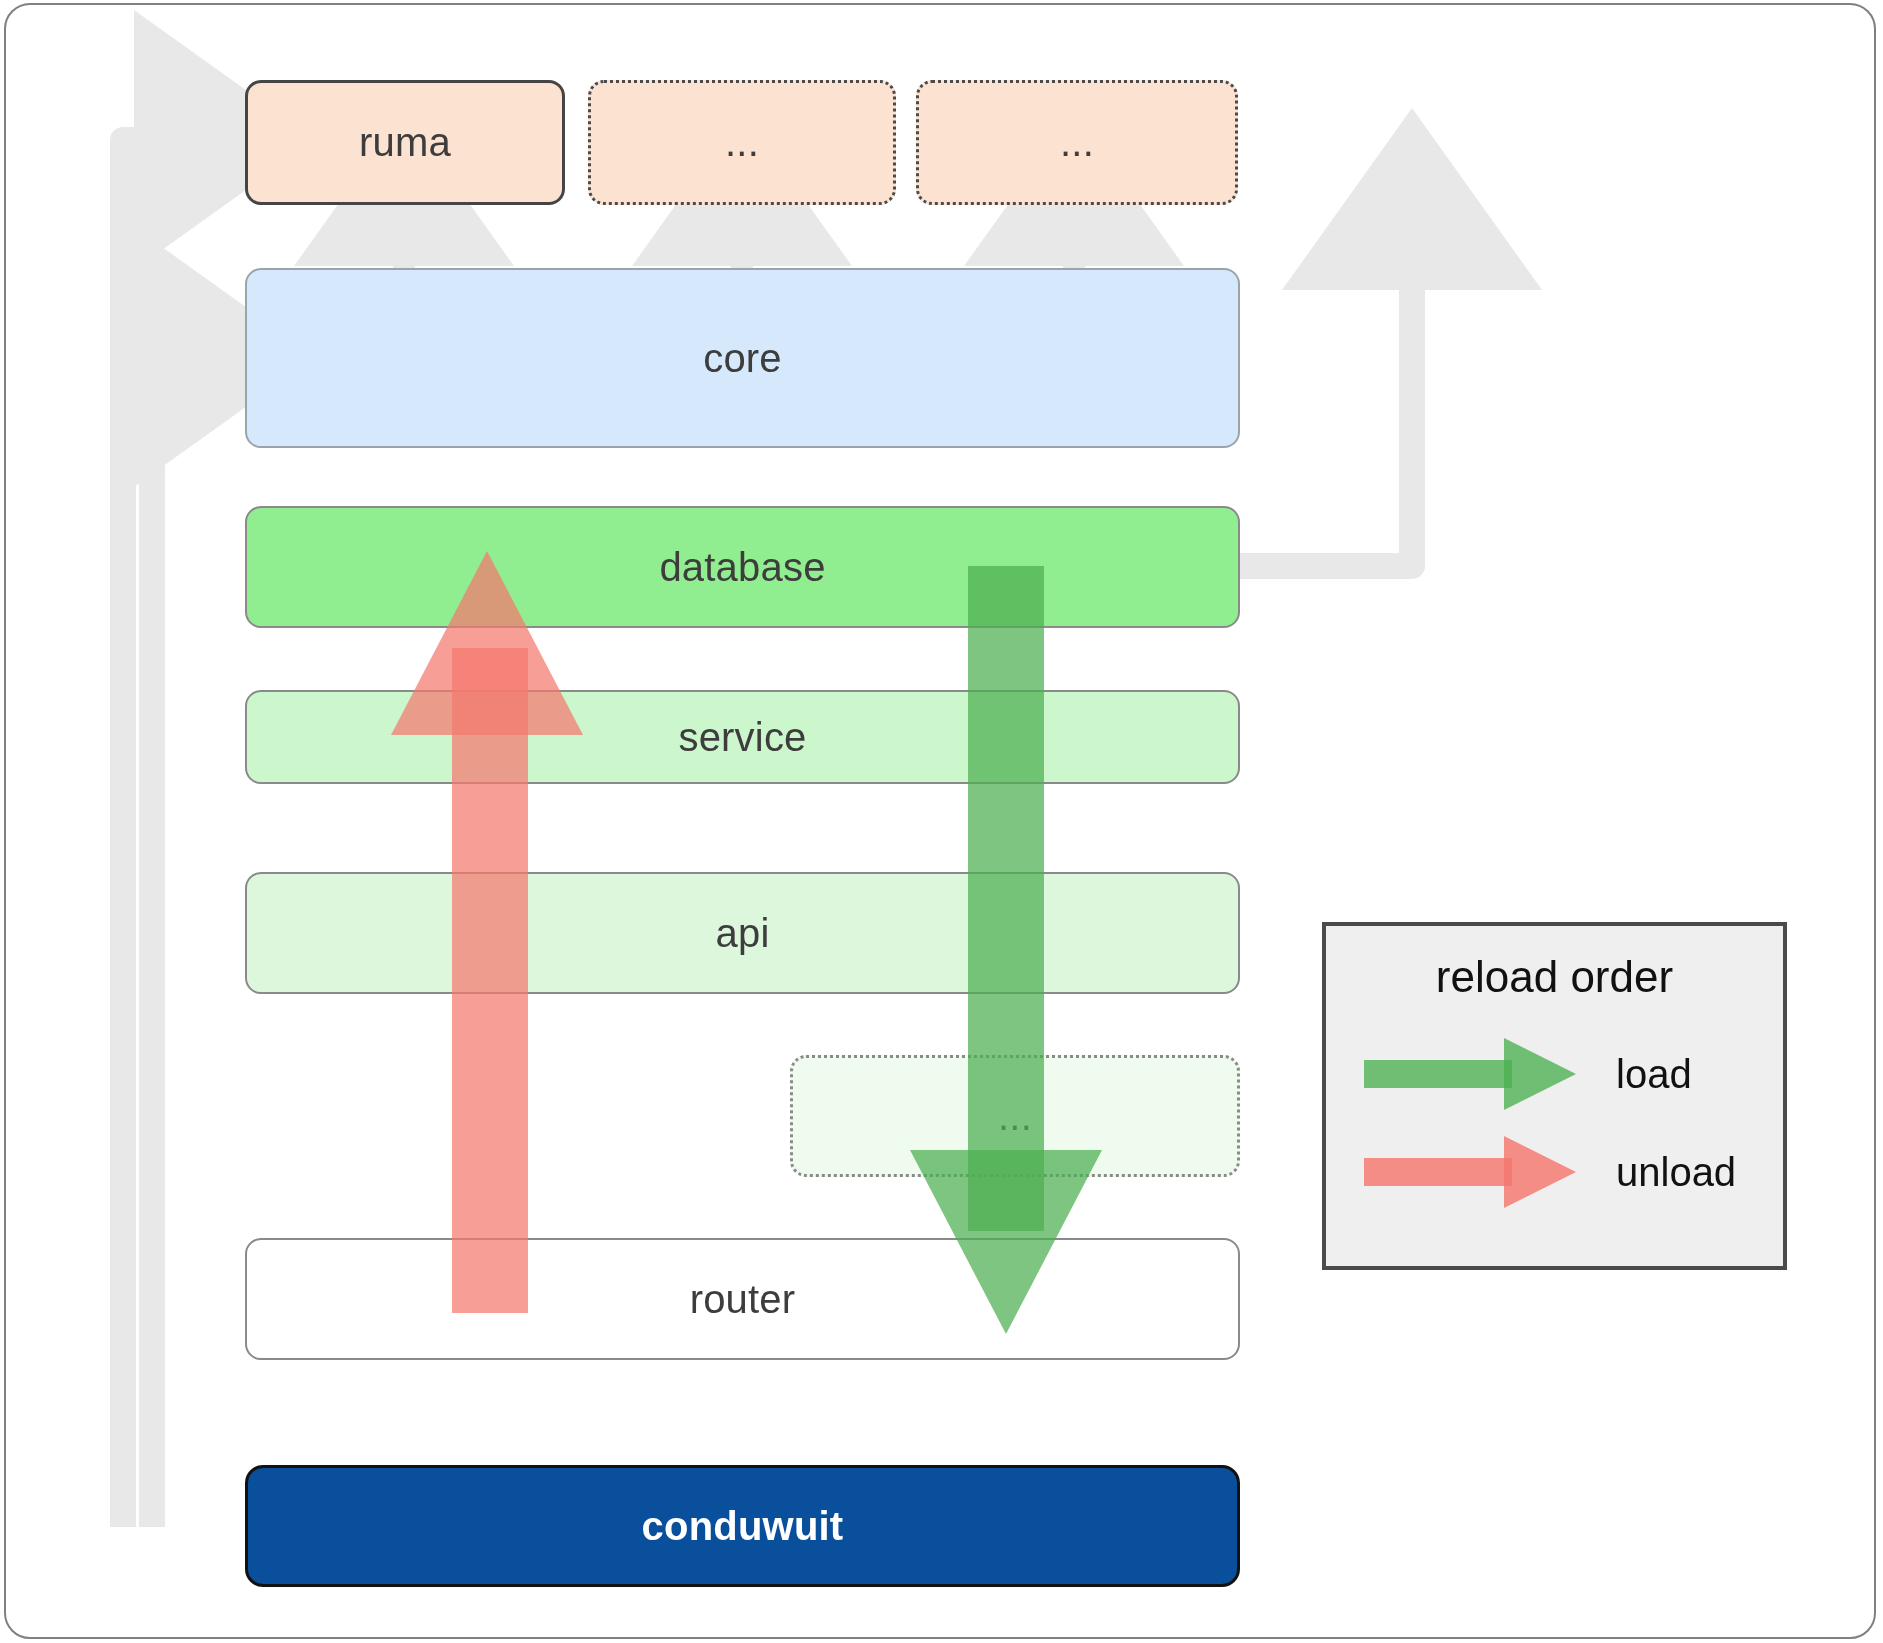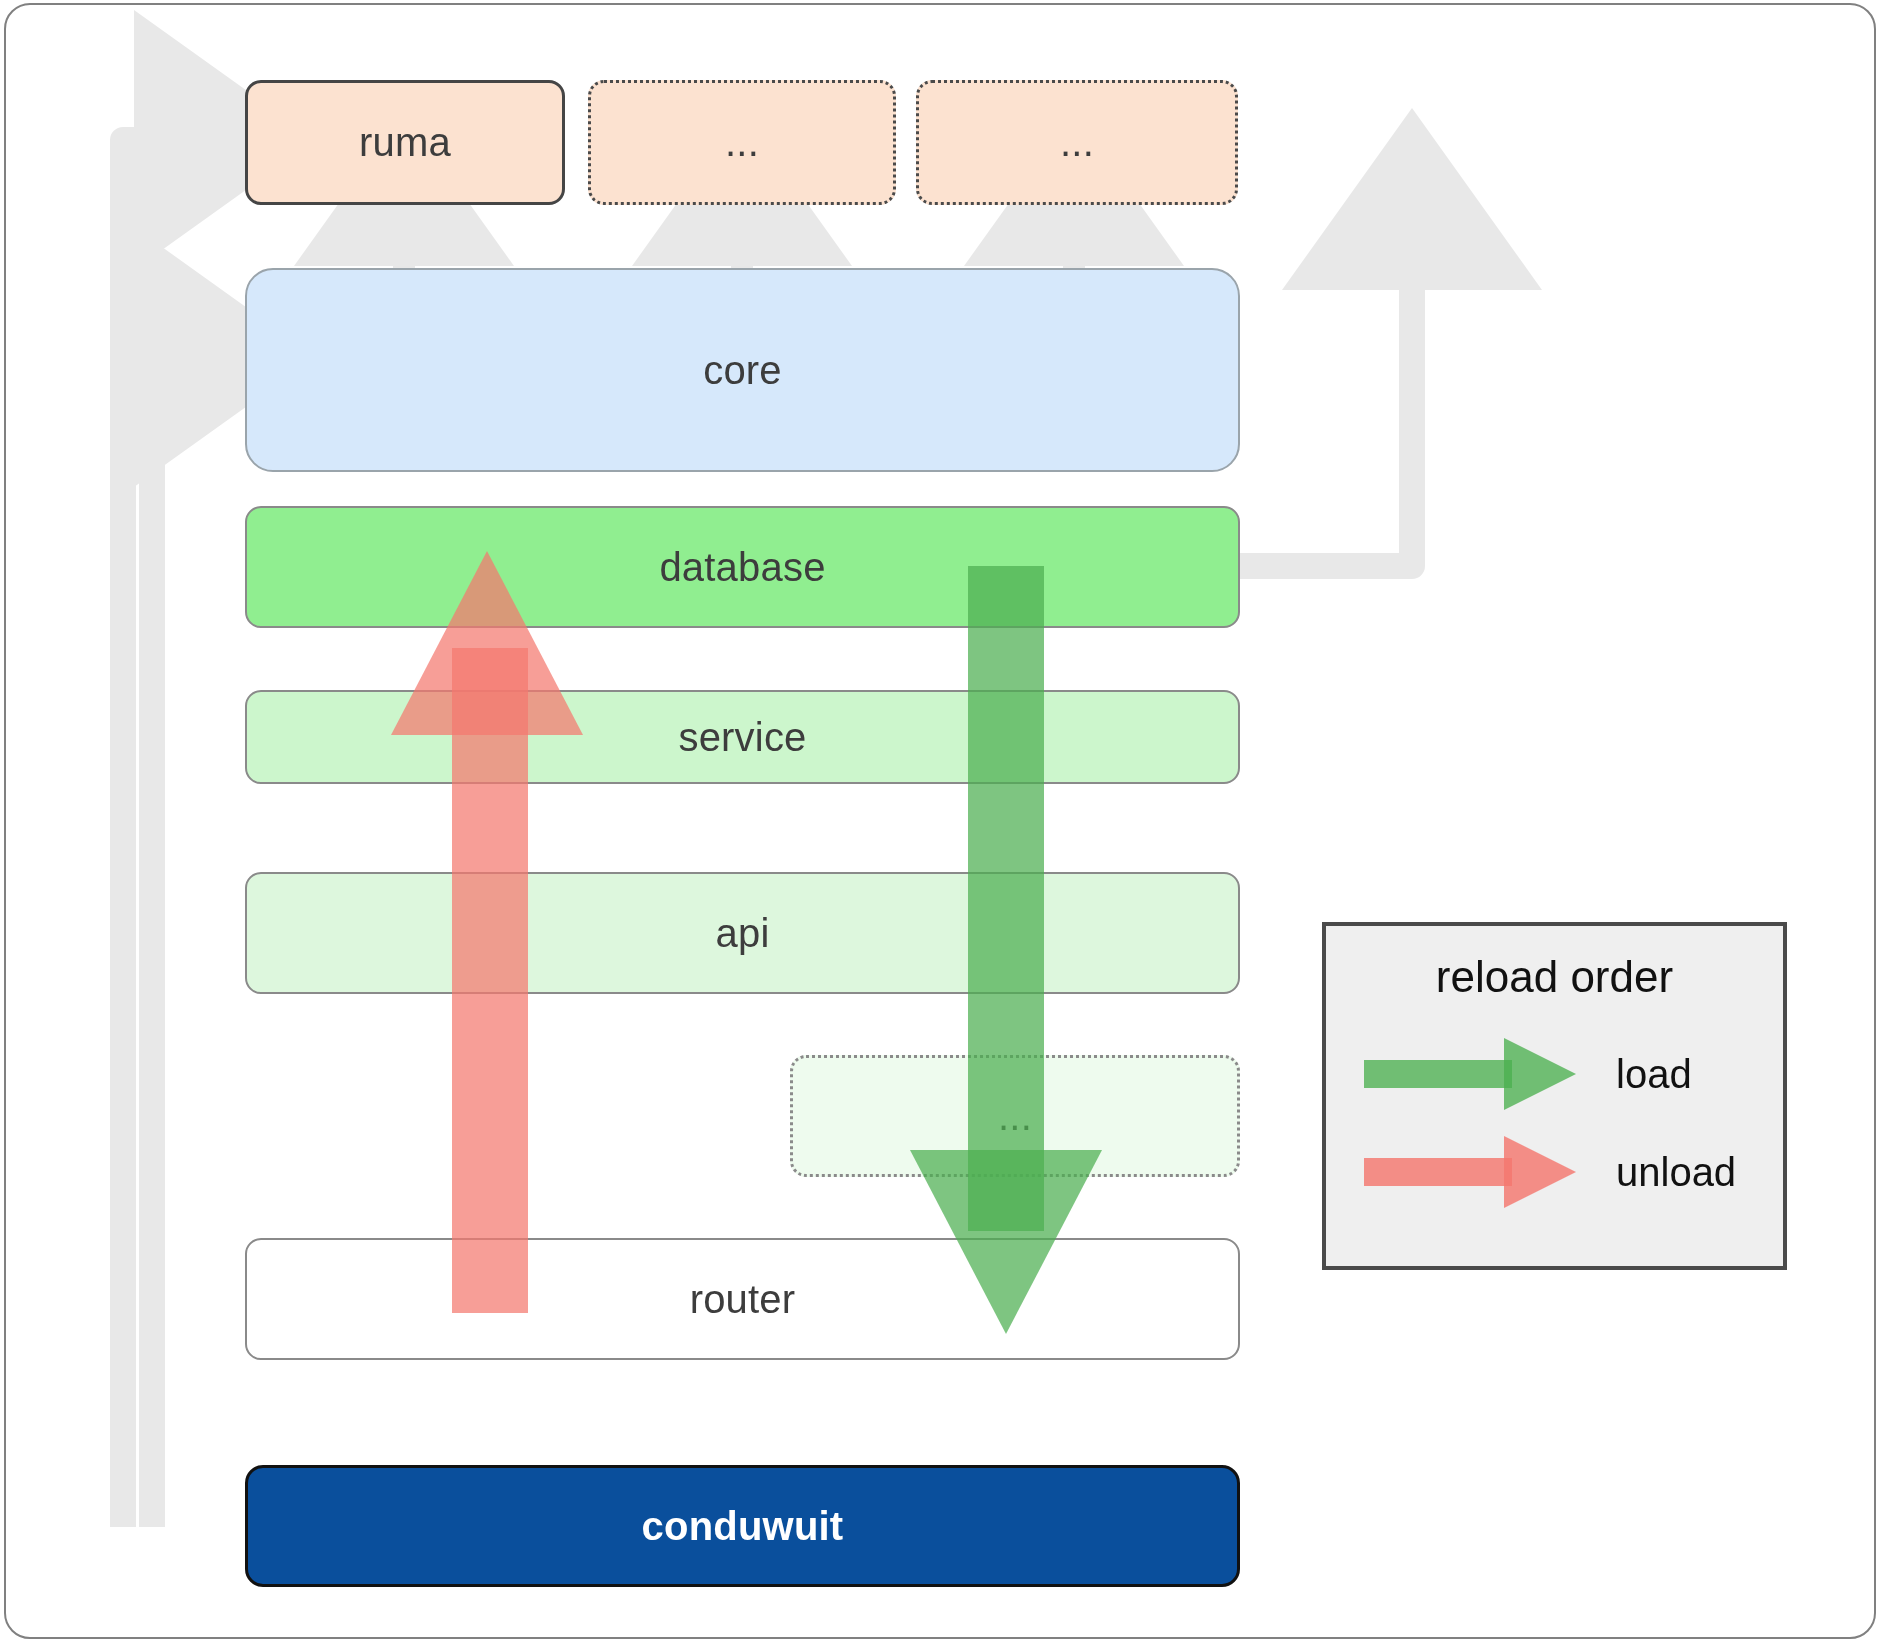--- a/index.html
+++ b/index.html
@@ -141,21 +141,21 @@
 
   <div class="node crate dotted" style="left:588px; top:80px; width:308px; height:125px;">
     <span class="lbl">...</span>
   </div>
 
   <div class="node crate dotted" style="left:916px; top:80px; width:322px; height:125px;">
     <span class="lbl">...</span>
   </div>
 
 
-  <div class="node core-box" style="left:245px; top:268px; width:995px; height:204px;border-radius:28px;">
+  <div class="node core-box" style="left:245px; top:268px; width:995px; height:180px;">
     <span class="lbl">core</span>
   </div>
 
   <div class="node layer" style="left:245px; top:506px; width:995px; height:122px; background:#90ee90;">
     <span class="lbl">database</span>
   </div>
 
   <div class="node layer" style="left:245px; top:690px; width:995px; height:94px; background:#ccf6cc;">
     <span class="lbl">service</span>
   </div>

